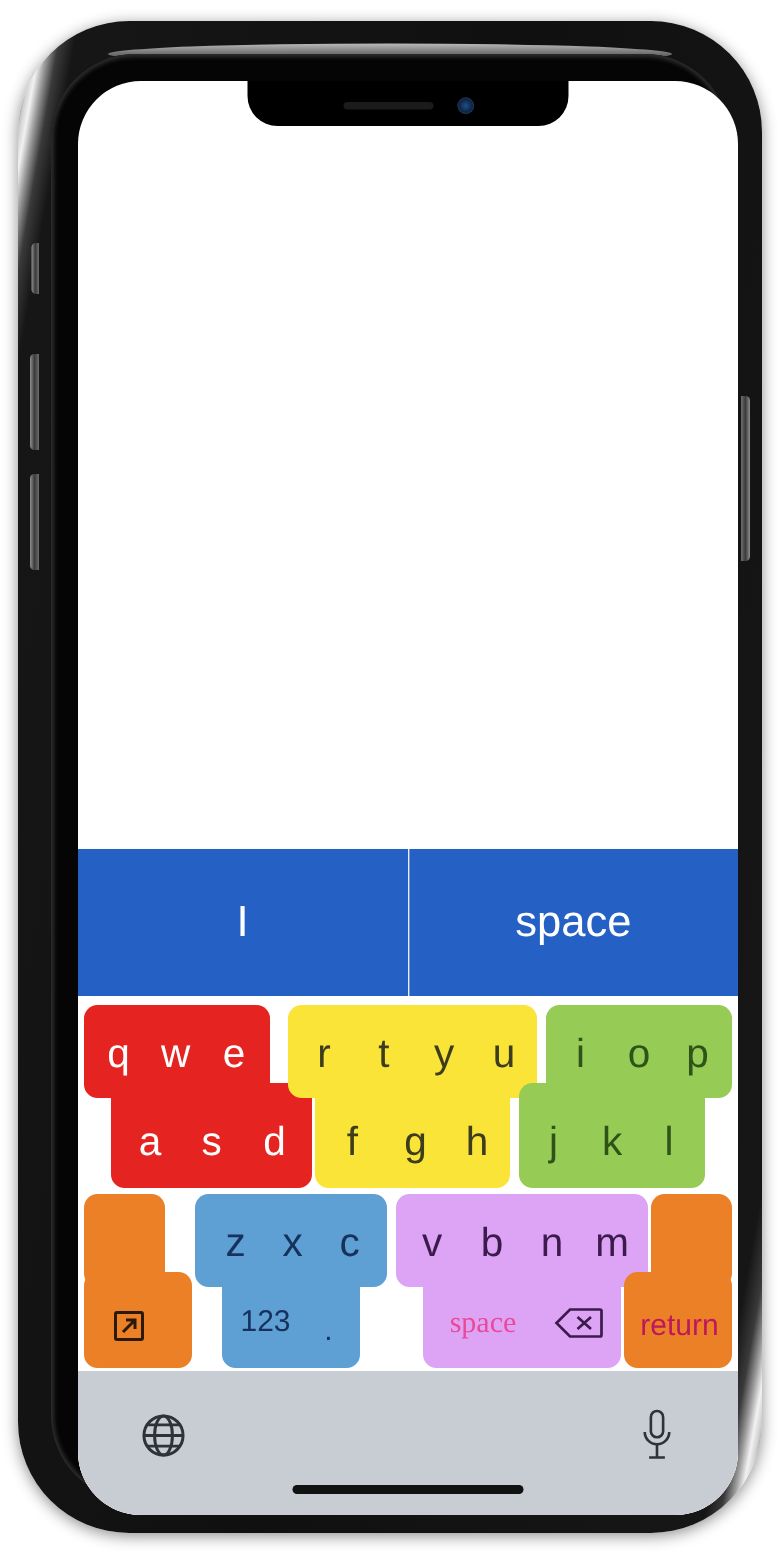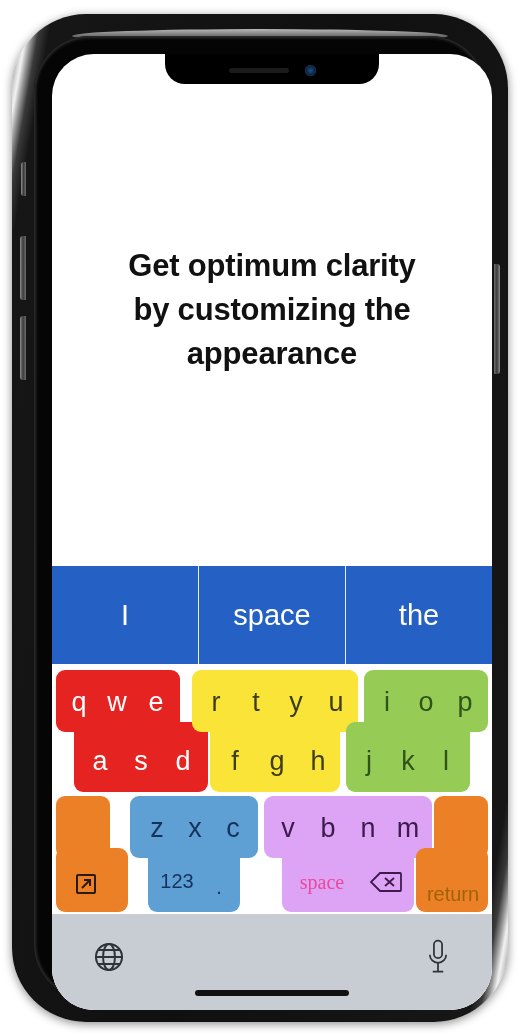--- a/index.html
+++ b/index.html
@@ -160,32 +160,26 @@
   <div class="side-btn" id="btn-vol-dn"></div>
   <div class="side-btn" id="btn-power"></div>
 
   <div id="screen">
 
     <div id="notch">
       <div id="notch-speaker"></div>
       <div id="notch-camera"></div>
     </div>
 
-    <div id="headline">
-      <div>Get optimum clarity</div>
-      <div>by customizing the</div>
-      <div>appearance</div>
-    </div>
 
     <div id="keyboard">
 
       <div id="prediction-bar">
         <div class="prediction-item">I</div>
         <div class="prediction-item">space</div>
-        <div class="prediction-item">the</div>
       </div>
 
       <div id="keys-area">
 
         <div class="keyblock" style="left:4px; top:4px; width:152px; height:122px;">
           <div class="seg" style="left:0px; top:0px; width:124px; height:62px; background:#e52421;"></div>
           <div class="seg" style="left:18px; top:52px; width:134px; height:70px; background:#e52421;"></div>
 
           <div class="klabel" style="left:4px;  top:4px;  width:38px; height:56px; color:#ffffff;">q</div>
           <div class="klabel" style="left:42px; top:4px;  width:38px; height:56px; color:#ffffff;">w</div>
@@ -260,21 +254,21 @@
             <svg width="34" height="24" viewBox="0 0 34 24" fill="none" stroke="#3d1a4d" stroke-width="1.8">
               <path d="M11 3 H31 a1 1 0 0 1 1 1 V20 a1 1 0 0 1 -1 1 H11 L2 12 Z"></path>
               <path d="M16 8 L25 16 M25 8 L16 16"></path>
             </svg>
           </div>
         </div>
 
         <div class="keyblock" style="left:364px; top:130px; width:72px; height:116px;">
           <div class="seg" style="left:18px; top:0px;  width:54px; height:62px; background:#ec8027;"></div>
           <div class="seg" style="left:0px;  top:52px; width:72px; height:64px; background:#ec8027;"></div>
-          <div class="klabel small" style="left:4px; top:76px; width:66px; height:44px; color:#a16207;">return</div>
+          <div class="klabel small" style="left:4px; top:66px; width:66px; height:44px; color:#be185d;">return</div>
         </div>
       </div>
 
       <div id="kb-toolbar">
         <div id="globe-key">
           <svg width="34" height="34" viewBox="0 0 24 24" fill="none" stroke="#2e3338" stroke-width="1.4">
             <circle cx="12" cy="12" r="9.2"></circle>
             <ellipse cx="12" cy="12" rx="4.2" ry="9.2"></ellipse>
             <path d="M2.8 12 H21.2 M4.2 7 H19.8 M4.2 17 H19.8"></path>
           </svg>

